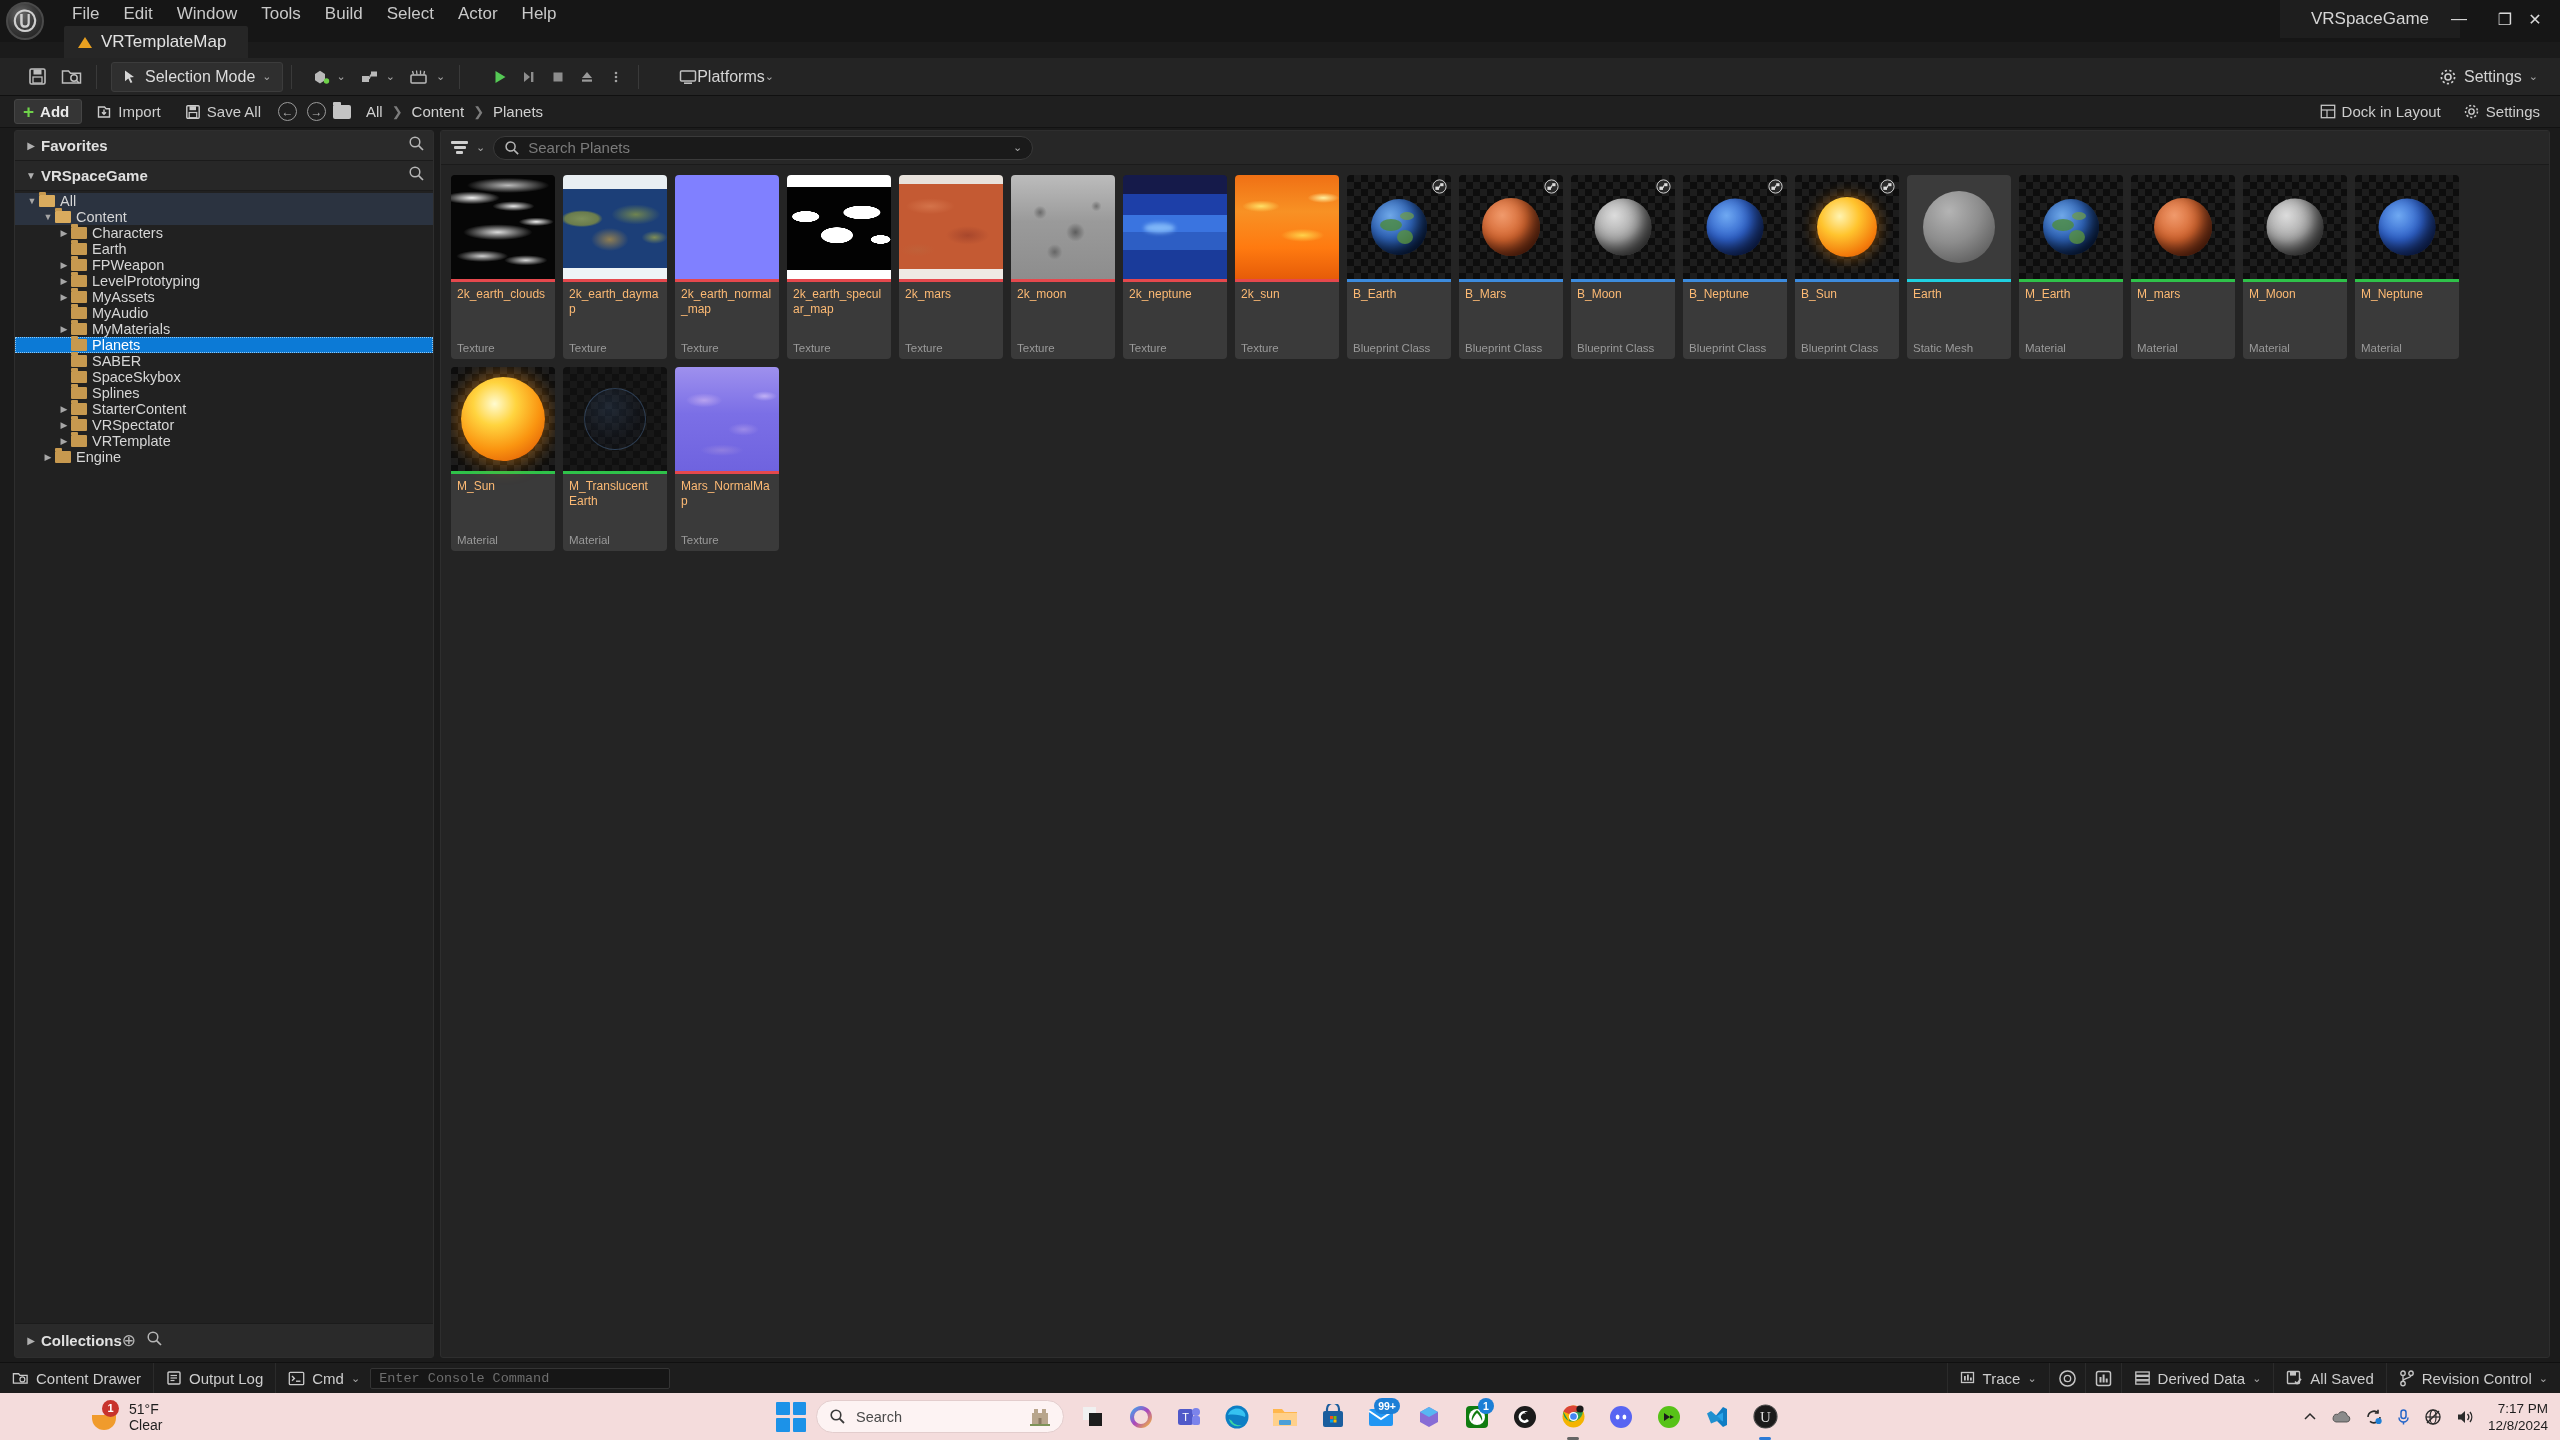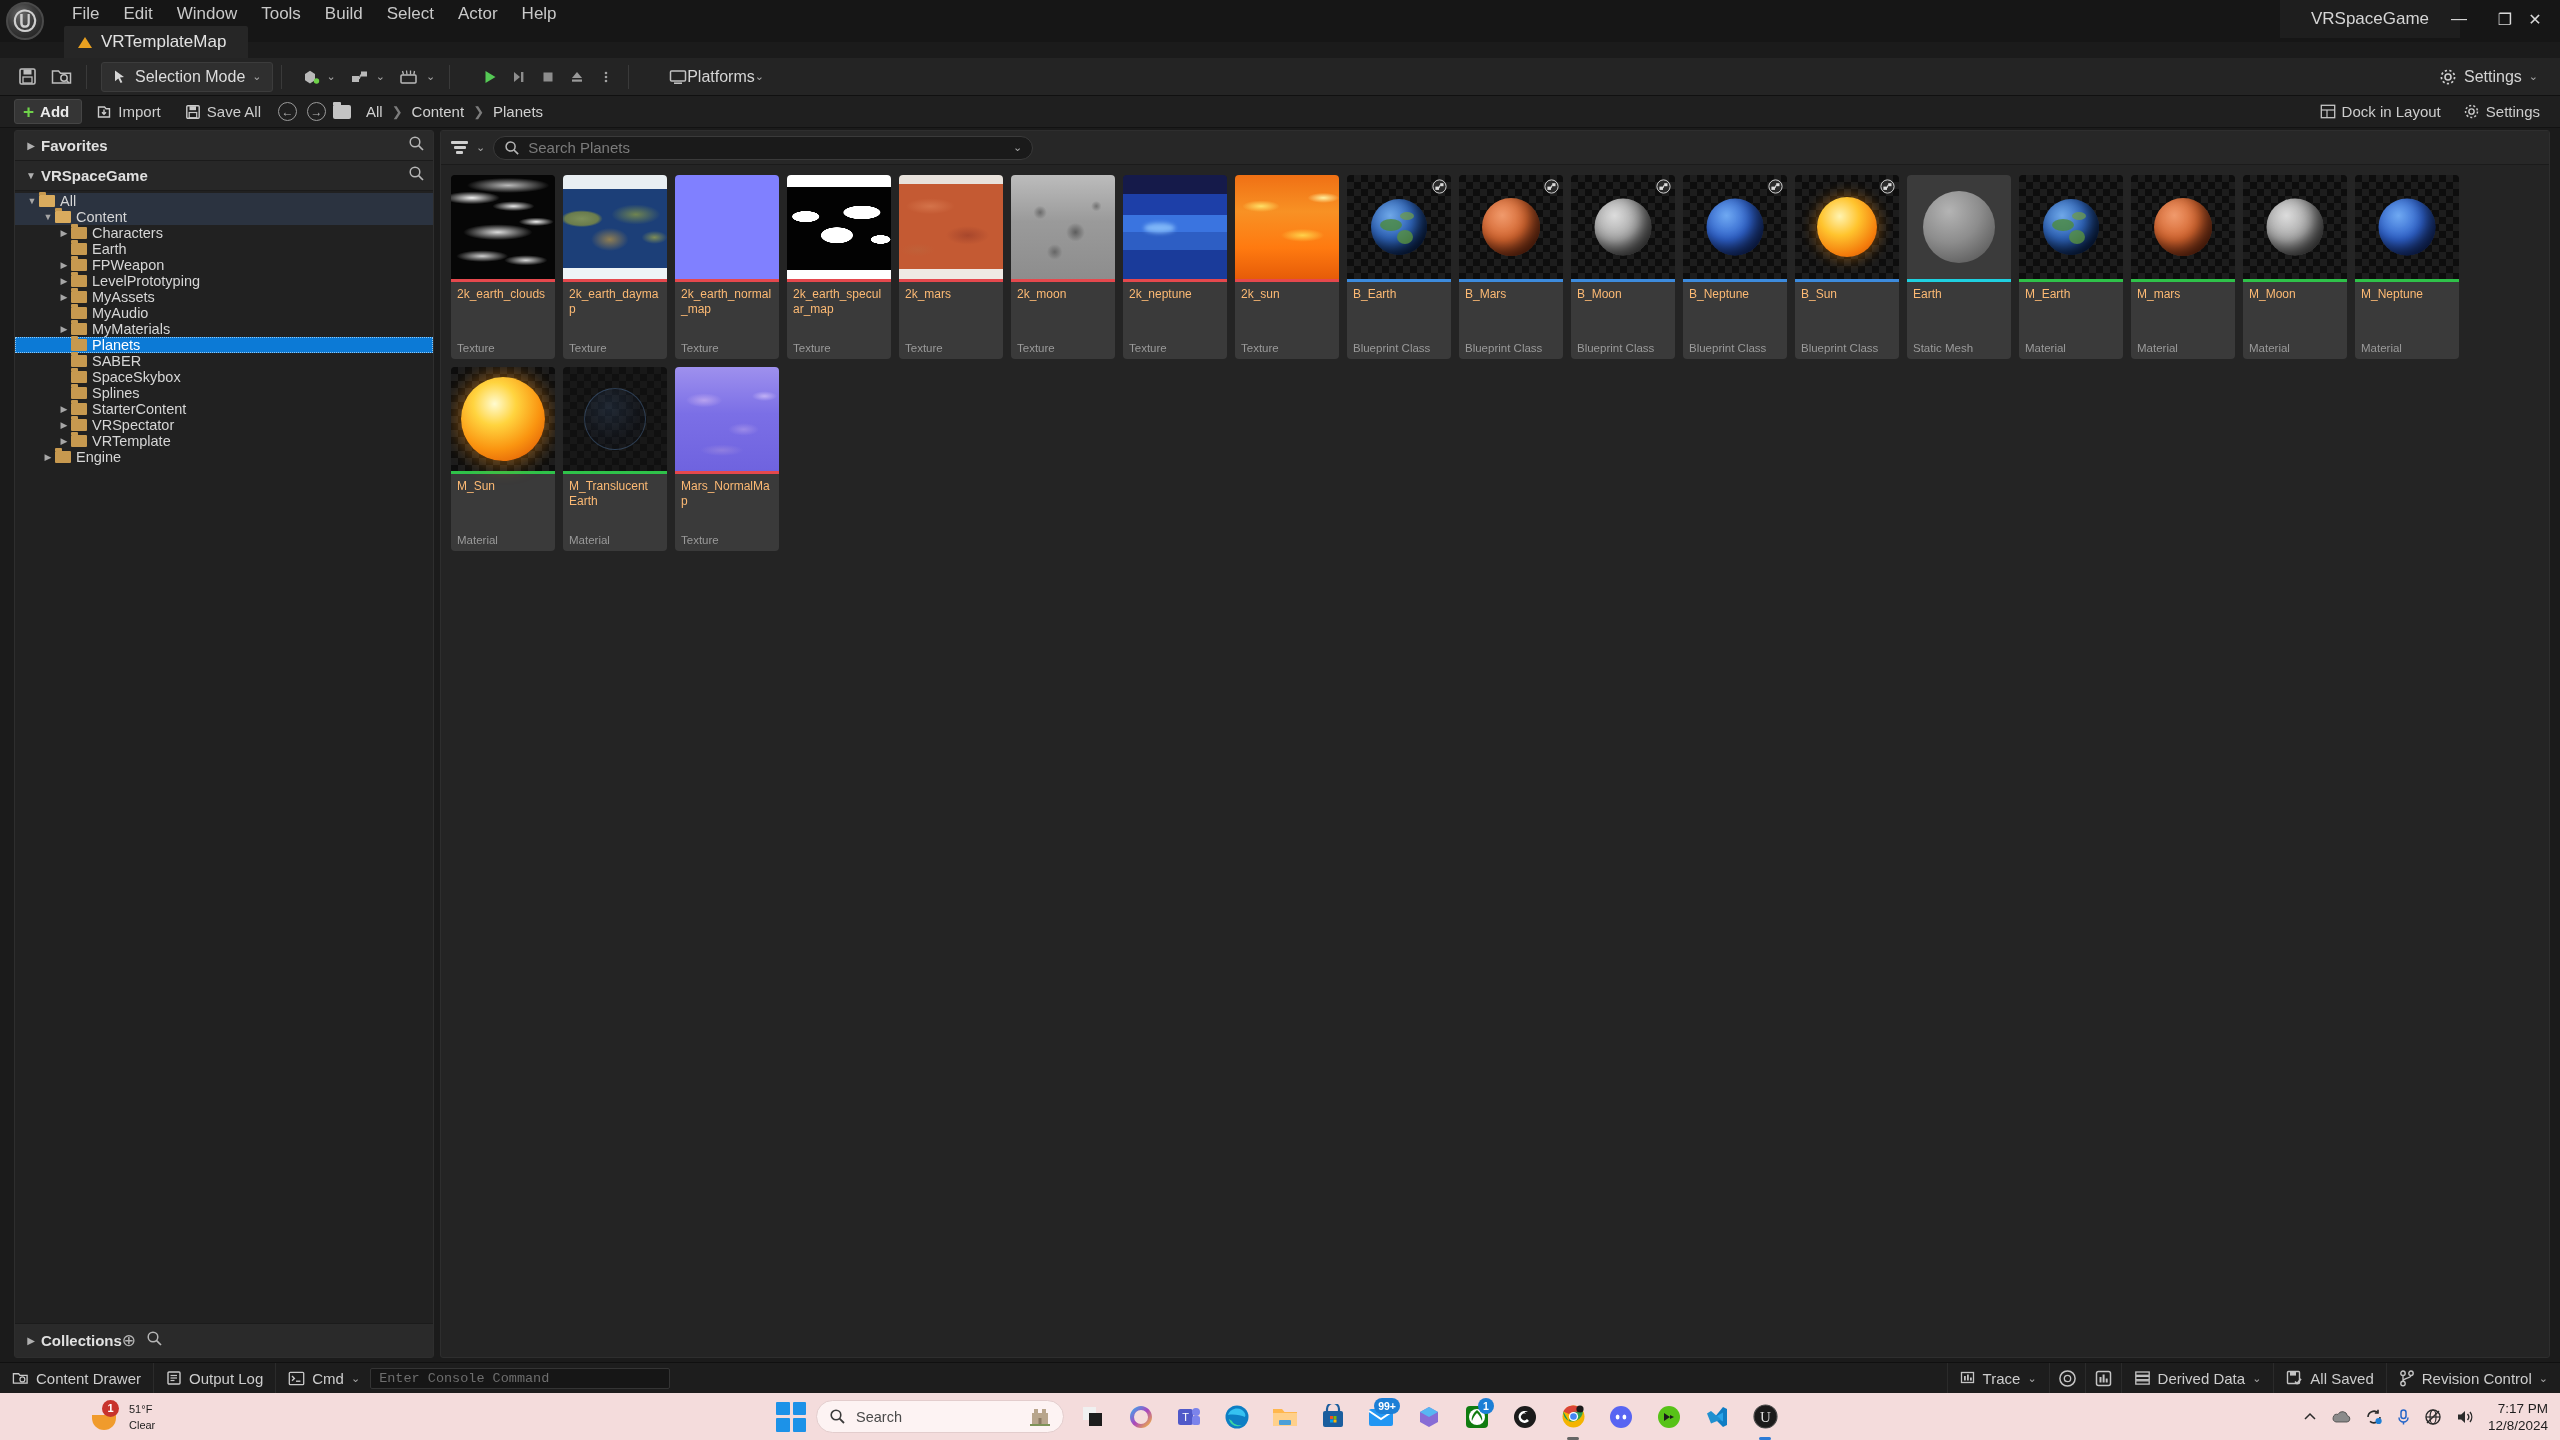--- a/index.html
+++ b/index.html
@@ -44,21 +44,21 @@
     position: absolute; top: 26px; left: 64px; height: 32px;
     background: #262626; display: flex; align-items: center; padding: 0 22px 0 14px;
     font-size: 17px; color: #e2e2e2; gap: 9px; border-radius: 2px 2px 0 0;
   }
   .maptab .tri { width: 0; height: 0; border-left: 7px solid transparent;
     border-right: 7px solid transparent; border-bottom: 11px solid #e8a020; }
 
   
   .toolbar {
     position: absolute; top: 58px; left: 0; width: 2560px; height: 38px;
-    background: #242424; display: flex; align-items: center; padding-left: 10px;
+    background: #242424; display: flex; align-items: center; padding-left: 20px;
     border-bottom: 1px solid #101010;
   }
   .tb-ico {
     width: 34px; height: 30px; display: flex; align-items: center; justify-content: center;
     color: #bdbdbd;
   }
   .tb-sep { width: 1px; height: 24px; background: #3a3a3a; margin: 0 8px; }
   .mode-btn {
     display: flex; align-items: center; gap: 7px; height: 30px; padding: 0 10px;
     background: #2f2f2f; border: 1px solid #3c3c3c; border-radius: 3px;
@@ -237,21 +237,21 @@
   }
   .weather-ico .sunshape {
     position: absolute; bottom: 2px; left: 2px; width: 24px; height: 15px;
     background: #f09b2c; border-radius: 0 0 14px 14px;
   }
   .weather-badge {
     position: absolute; top: -2px; left: 12px; width: 17px; height: 17px; border-radius: 50%;
     background: #c8332c; color: #fff; font-size: 11px; display: flex;
     align-items: center; justify-content: center; font-weight: bold;
   }
-  .weather-txt { font-size: 11px; color: #1e1e1e; line-height: 16px; }
+  .weather-txt { font-size: 14px; color: #1e1e1e; line-height: 16px; }
   .tb-center {
     position: absolute; left: 50%; transform: translateX(-50%);
     display: flex; align-items: center; gap: 10px;
   }
   .win-start {
     width: 30px; height: 30px; display: grid; grid-template-columns: 1fr 1fr;
     grid-template-rows: 1fr 1fr; gap: 3px;
   }
   .win-start i { background: #1c92e8; border-radius: 1px; display: block; }
   .tb-search {

